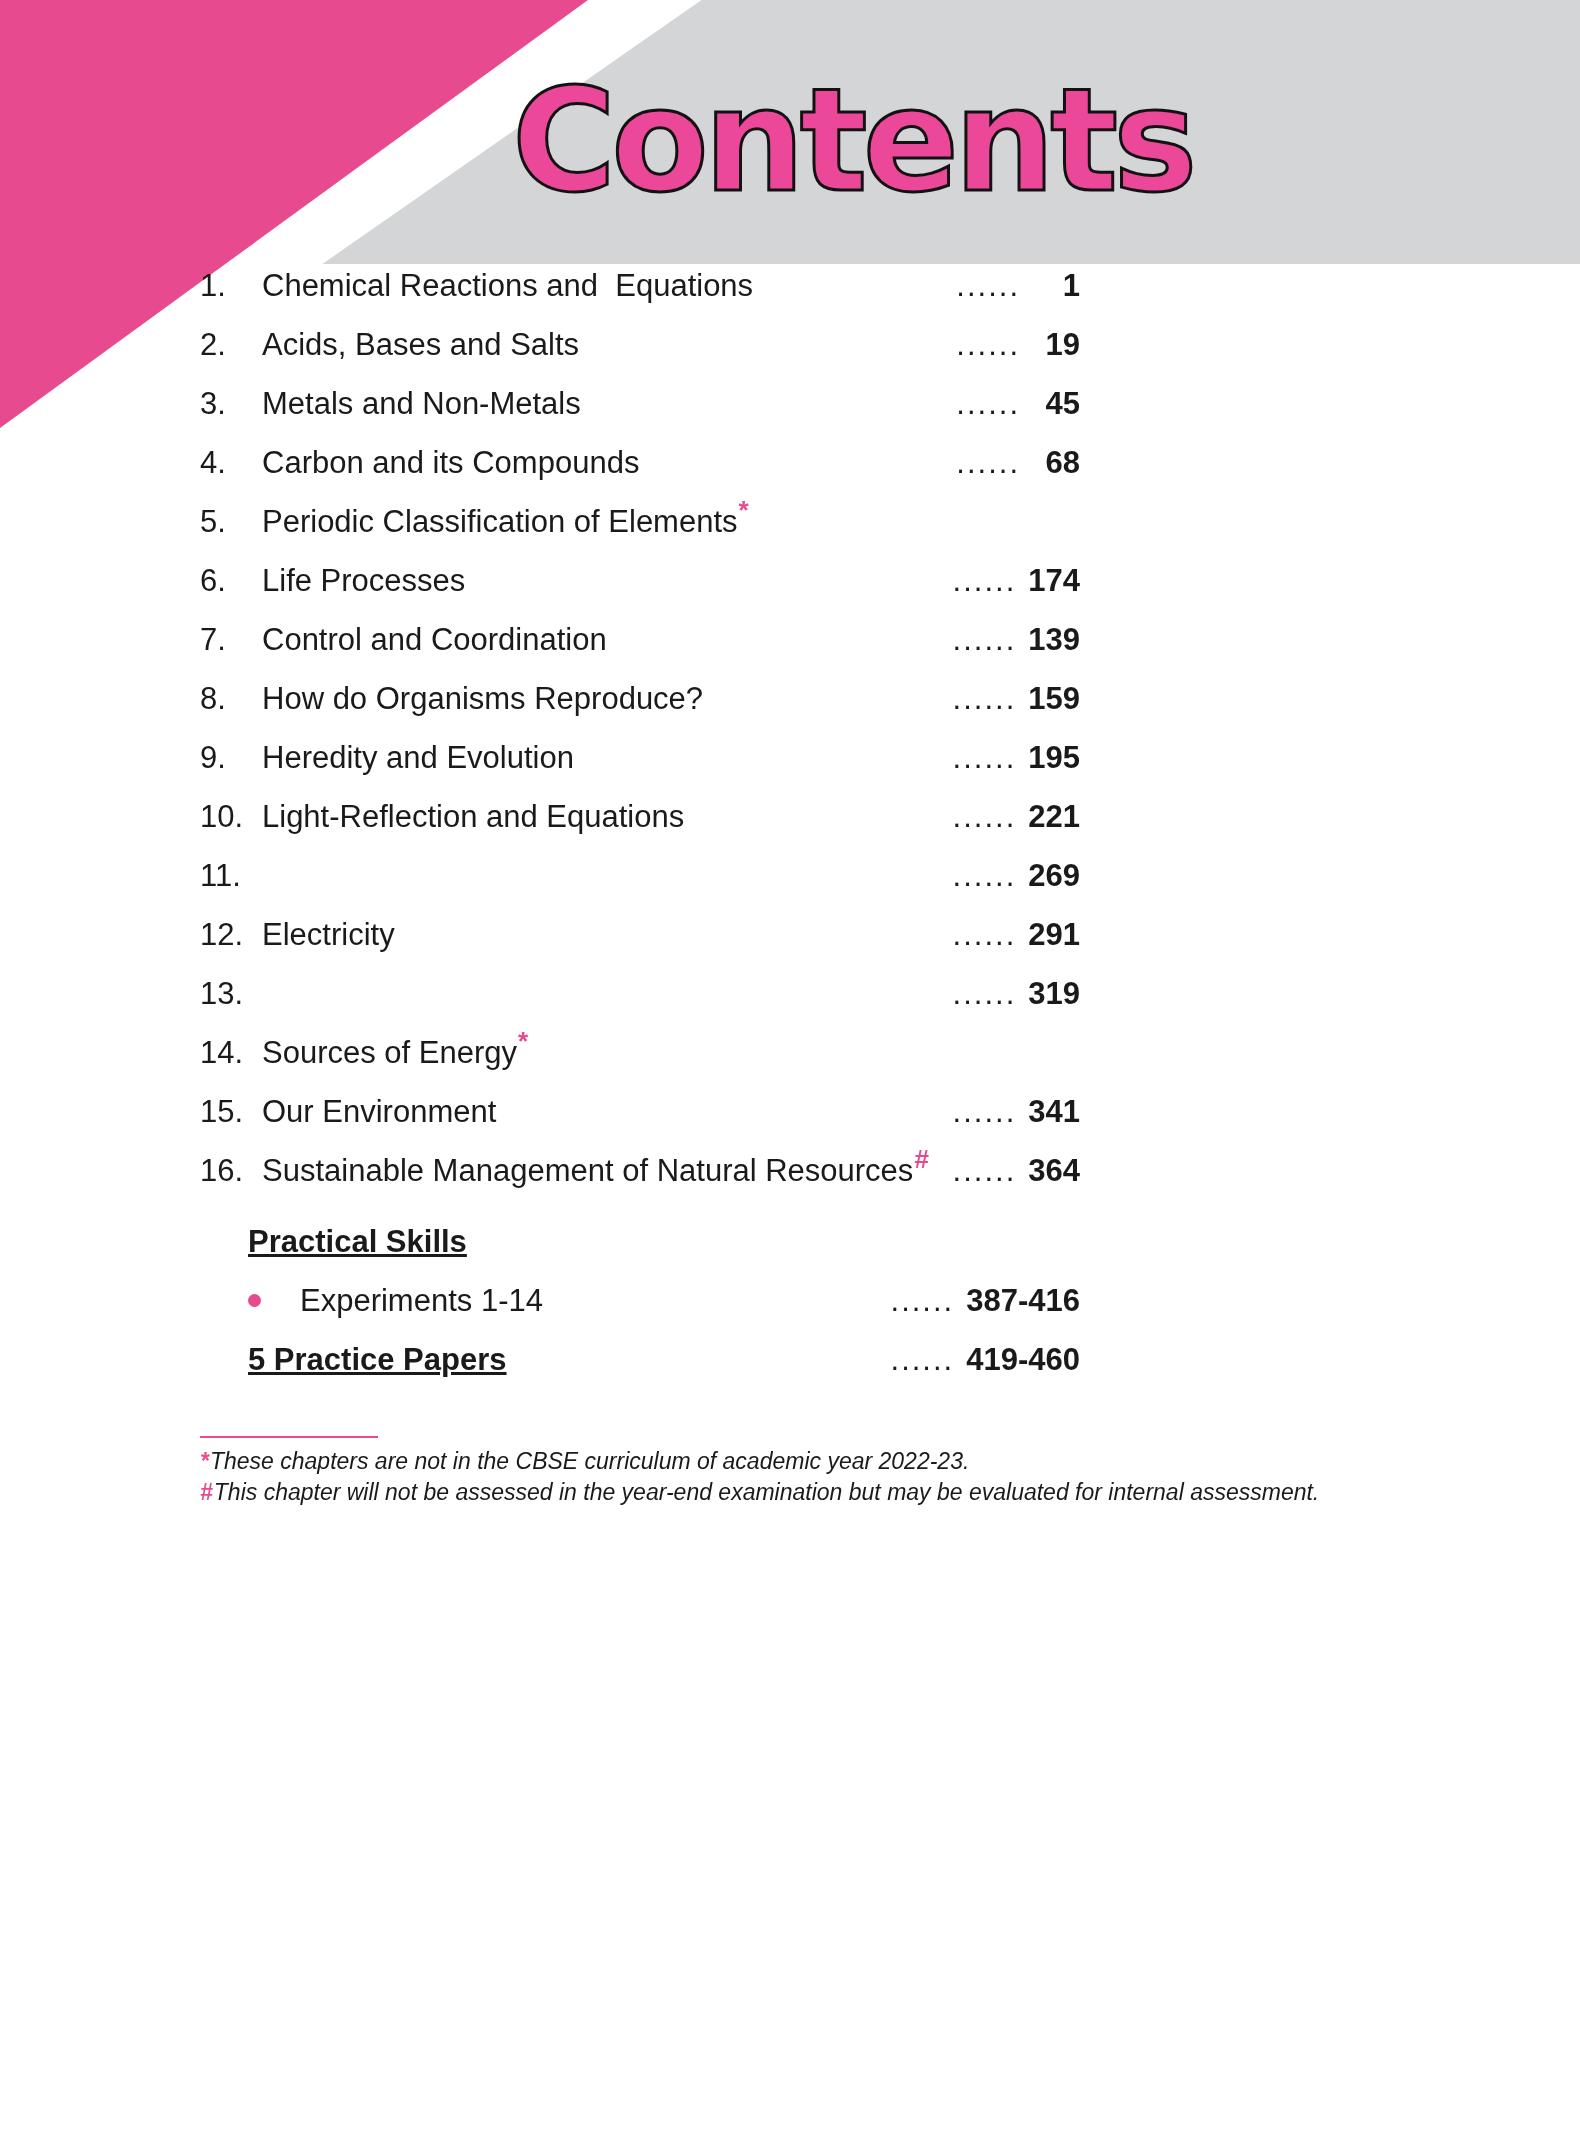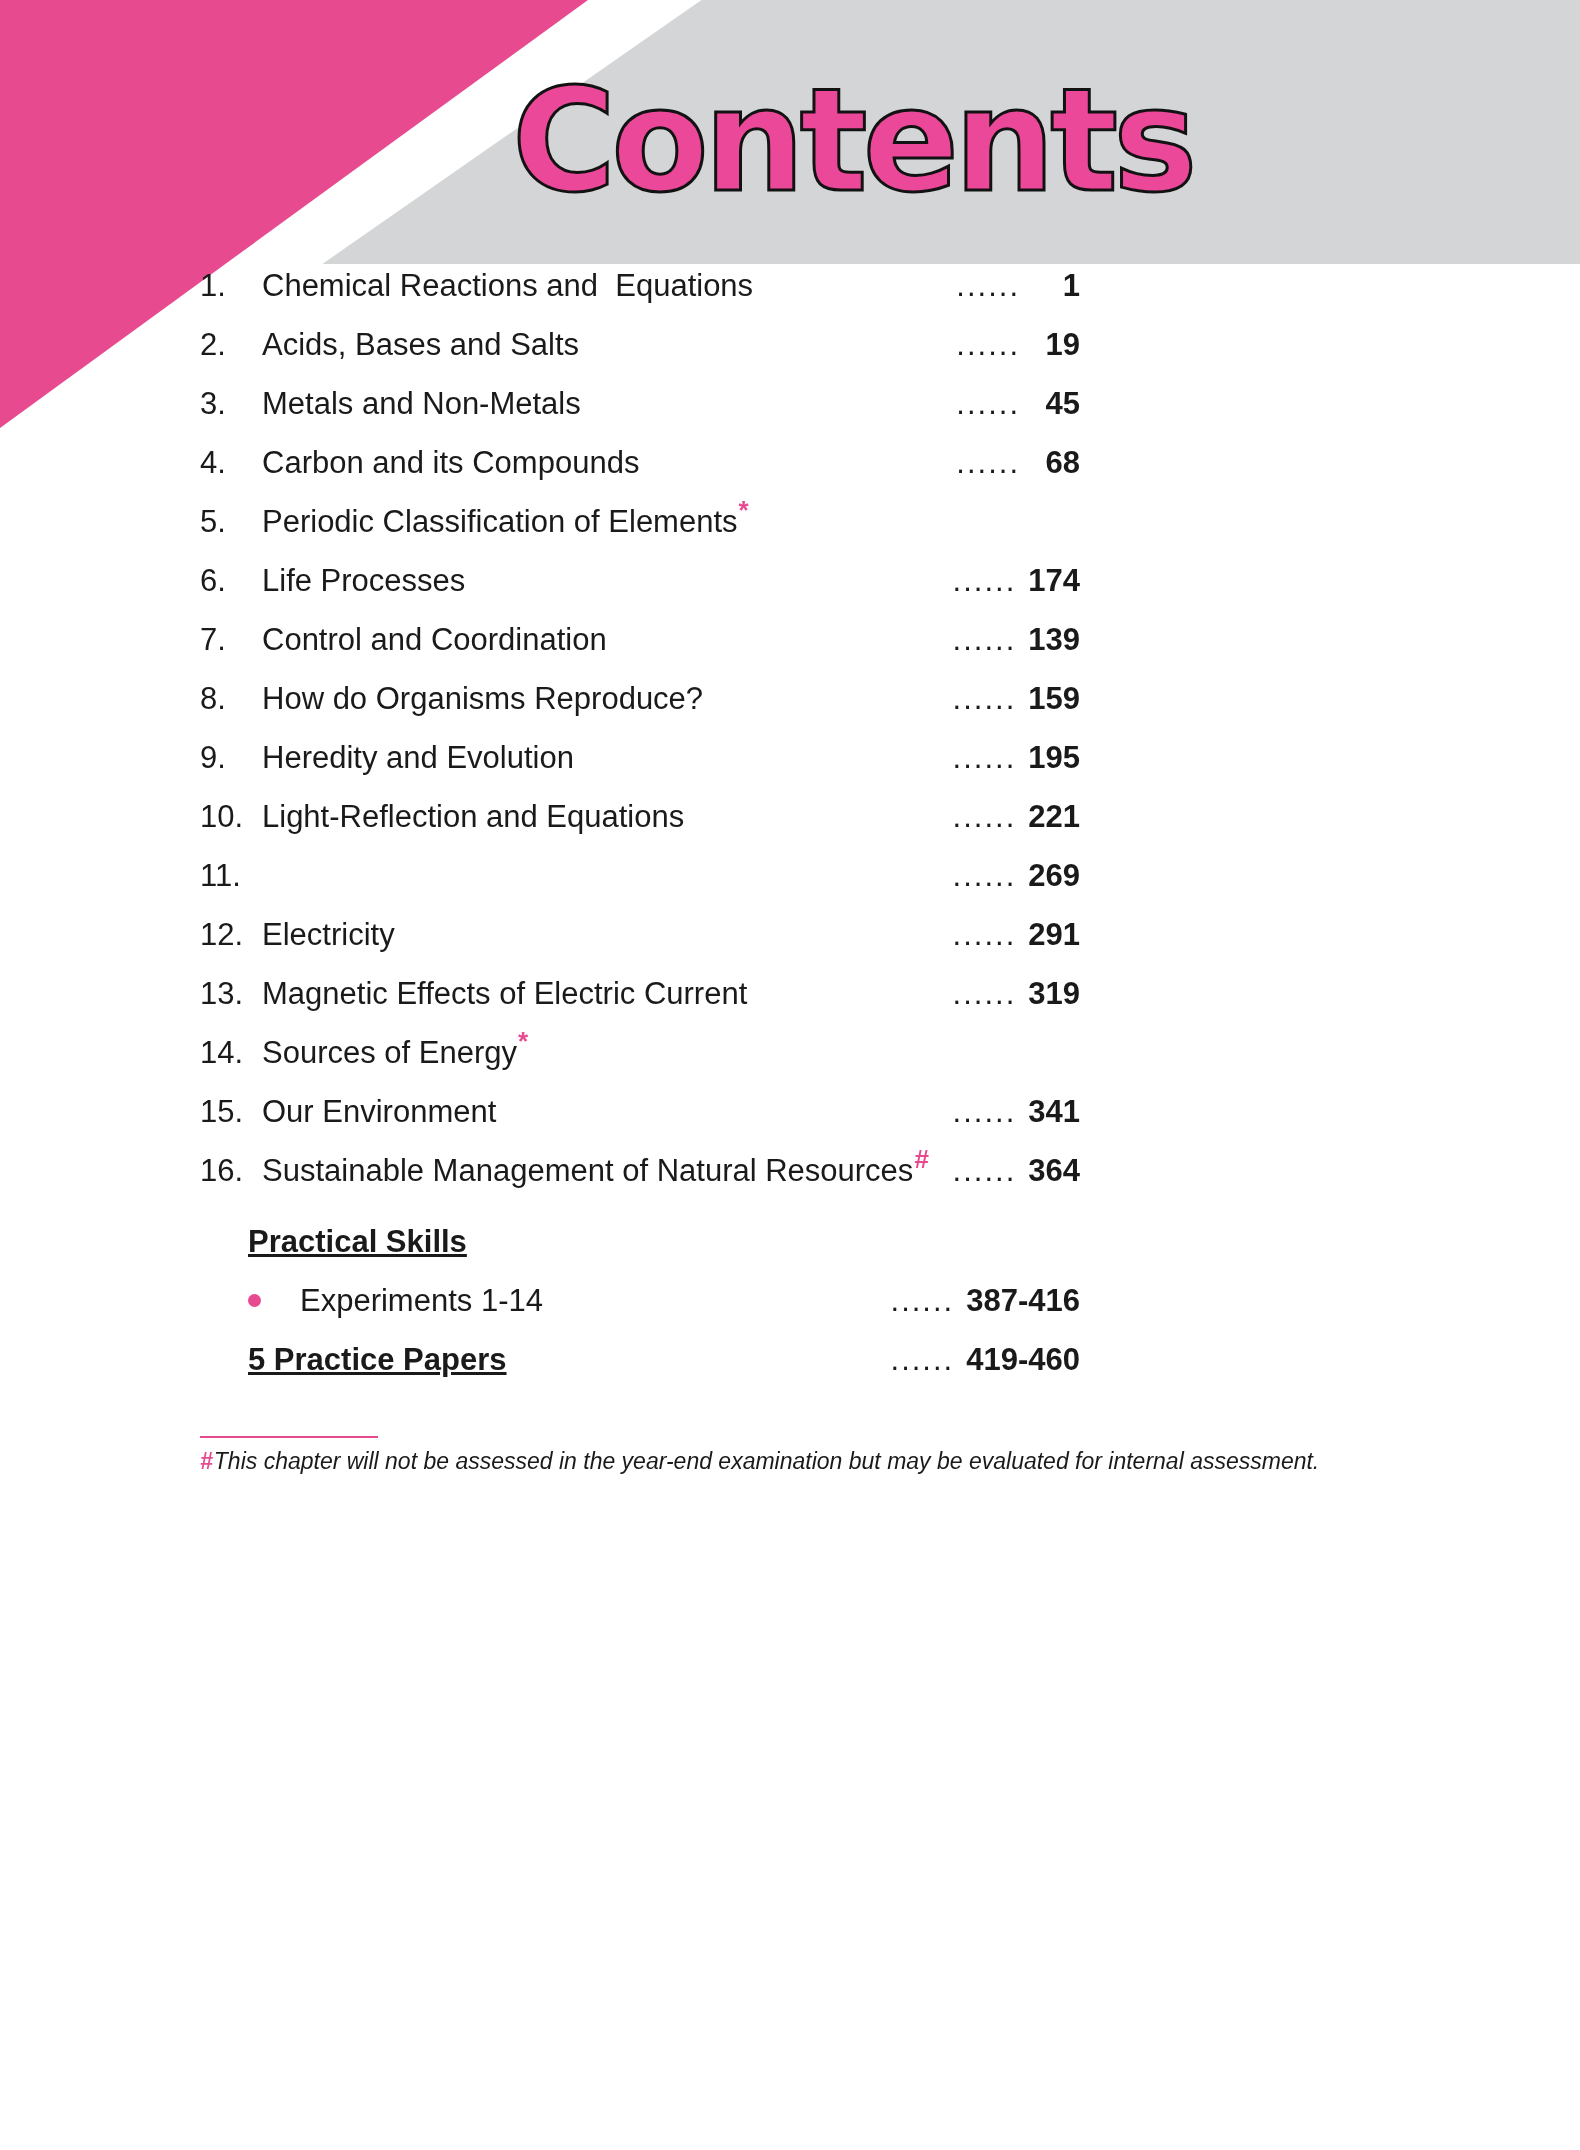--- a/index.html
+++ b/index.html
@@ -227,21 +227,20 @@
     <span class="num">12.</span>
     <span class="title-text">Electricity</span>
     <span class="marker"></span>
     <span class="spacer"></span>
     <span class="dots">......</span>
     <span class="page">291</span>
   </div>
 
   <div class="row">
     <span class="num">13.</span>
-    <span class="title-text">Magnetic Effects of Electric Current</span>
     <span class="marker"></span>
     <span class="spacer"></span>
     <span class="dots">......</span>
     <span class="page">319</span>
   </div>
 
   <div class="row">
     <span class="num">14.</span>
     <span class="title-text">Sources of Energy</span>
     <span class="marker">*</span>
@@ -289,18 +288,21 @@
     <span class="spacer"></span>
     <span class="dots">......</span>
     <span class="page">419-460</span>
   </div>
 
 </div>
 
 <div class="footnotes">
   <div class="foot-divider"></div>
   <div>
+  <div class="footnote">
+    <span class="foot-marker">*</span><span>These chapters are not in the CBSE curriculum of academic year 2022-23.</span>
+  </div>
 
   <div class="footnote">
     <span class="foot-marker">#</span><span>This chapter will not be assessed in the year-end examination but may be evaluated for internal assessment.</span>
   </div>
 </div>
 </div>
 
 </body></html>

